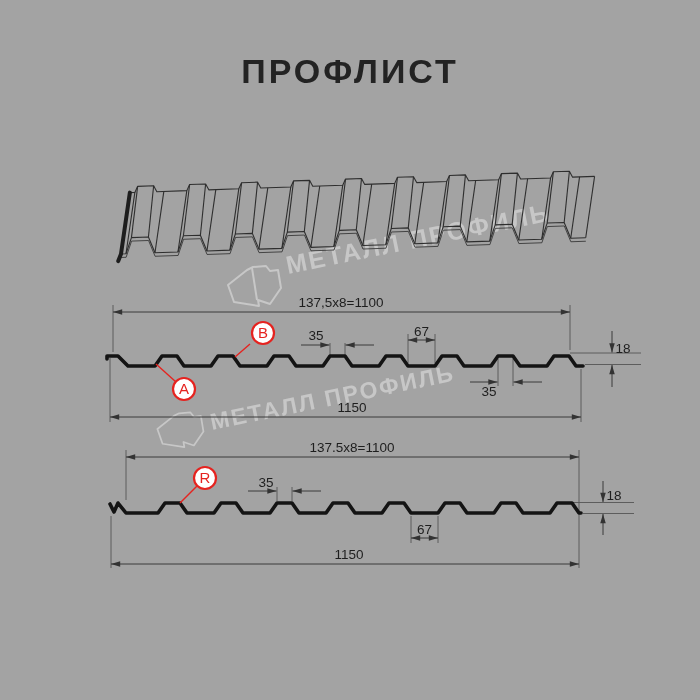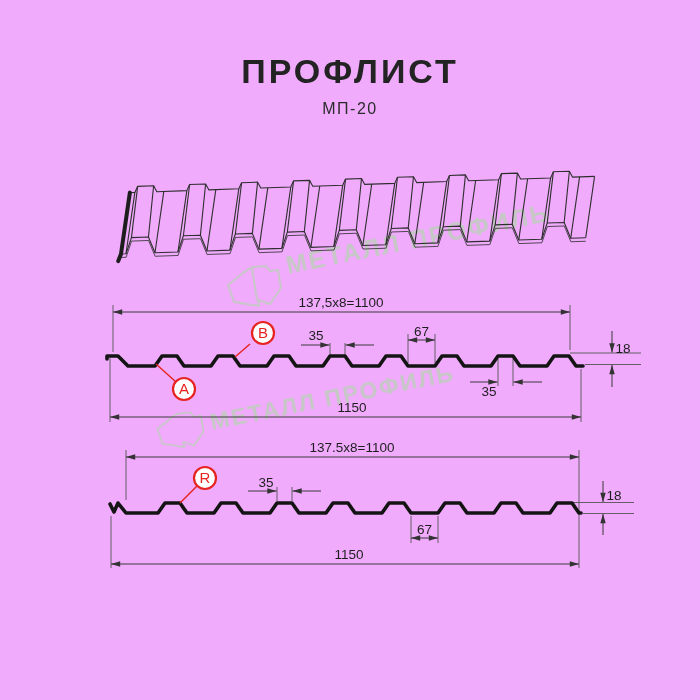--- a/index.html
+++ b/index.html
@@ -1,16 +1,16 @@
 <!DOCTYPE html>
 <html><head>
 <meta charset="utf-8">
 <style>
   html,body{margin:0;padding:0;background:#fff;}
-  .page{position:relative;width:700px;height:700px;background:#f0abfc;overflow:hidden;
+  .page{position:relative;width:700px;height:700px;background:#a3a3a3;overflow:hidden;
         font-family:"Liberation Sans",sans-serif;}
   .title{position:absolute;top:52px;left:0;width:700px;text-align:center;
          font-size:34px;font-weight:bold;letter-spacing:3px;color:#232323;}
   .subtitle{position:absolute;top:100px;left:0;width:700px;text-align:center;
             font-size:16px;font-weight:500;letter-spacing:1.5px;color:#2b2b2b;}
   .footer{position:absolute;top:618px;left:0;width:700px;text-align:center;
           font-size:15px;letter-spacing:1.2px;color:#383838;}
   svg{position:absolute;left:0;top:0;}
   .prof{fill:none;stroke:#141414;stroke-width:3.6;stroke-linejoin:round;stroke-linecap:round;}
   .thin{fill:none;stroke:#2e2e2e;stroke-width:1.1;stroke-linejoin:round;}
@@ -26,21 +26,20 @@
   .wmt{font-weight:bold;font-size:25px;letter-spacing:2px;fill:#c7c7c7;}
   .wmt2{font-weight:bold;font-size:23px;letter-spacing:2px;fill:#c7c7c7;}
   .wml{fill:none;stroke:#c7c7c7;stroke-width:2;stroke-linejoin:round;}
 </style>
 </head>
 <body>
 
 <div class="page">
 
   <div class="title">ПРОФЛИСТ</div>
-  <div class="subtitle">МП-20</div>
 
   <svg width="700" height="700" viewBox="0 0 700 700">
     <defs>
       <marker id="ar" viewBox="0 0 10 6" refX="10" refY="3" markerWidth="13" markerHeight="5.5" markerUnits="userSpaceOnUse" orient="auto-start-reverse">
         <path d="M0,0 L10,3 L0,6 Z" fill="#333"></path>
       </marker>
     </defs>
 
     <g>
       <polygon id="wmlogo" class="wml" points="228,285 247,270 253,267 266,266 270,271 278,270 281,288 270,304 258,300 259,306 234,302"></polygon>

